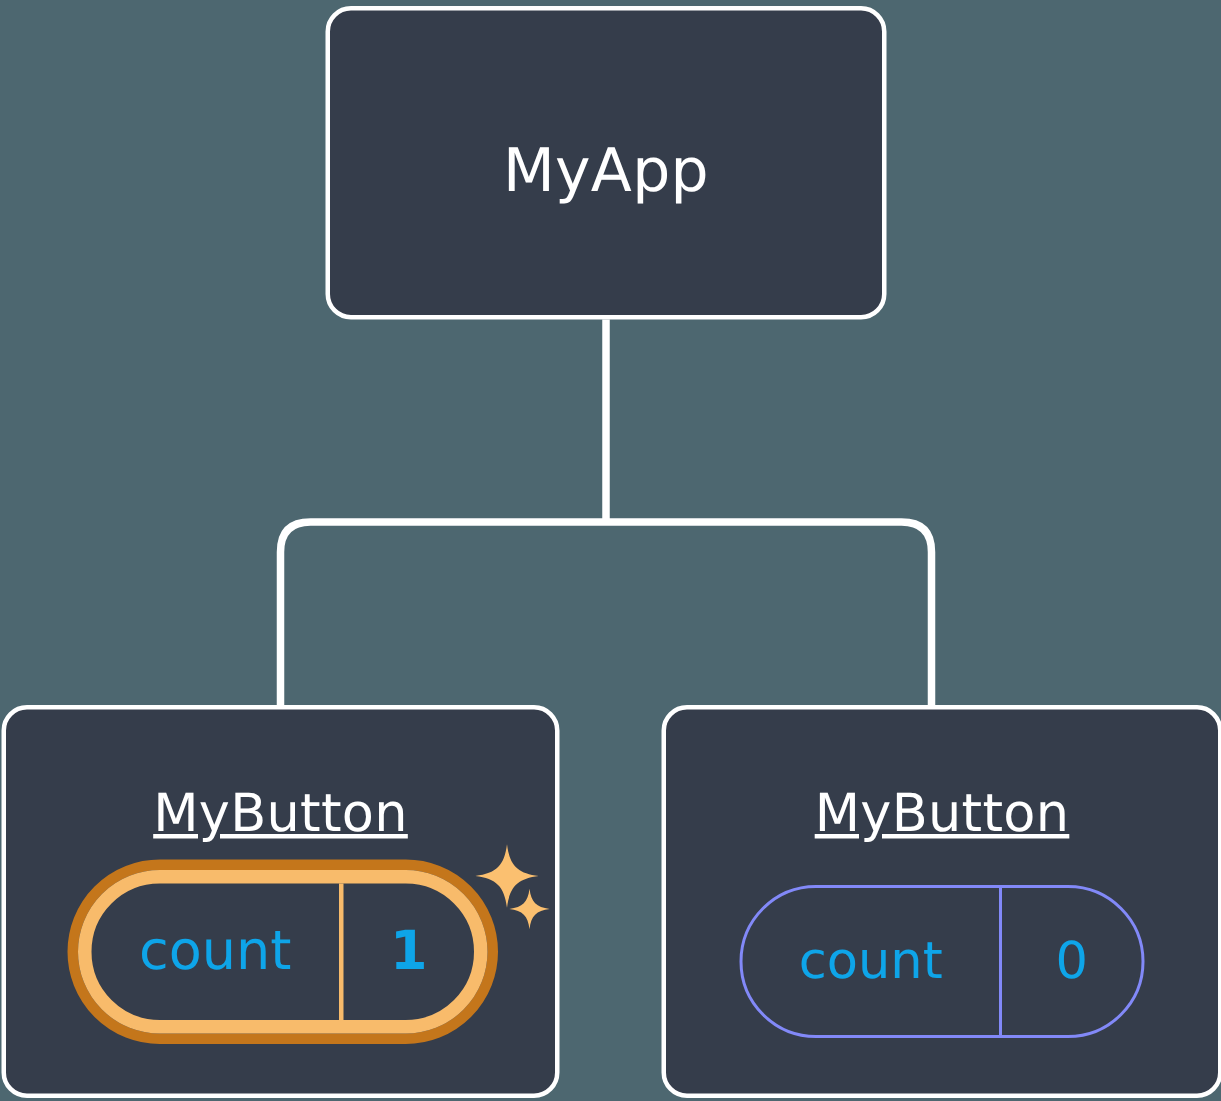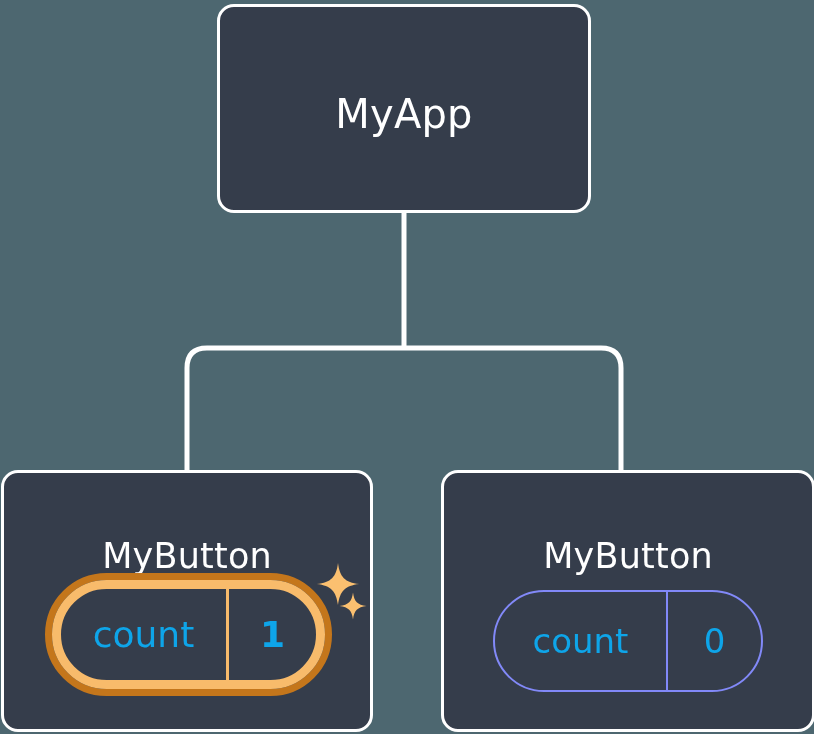--- a/index.html
+++ b/index.html
@@ -70,22 +70,23 @@
   }
 
   .node-root .node-title {
     top: 84px;
     font-size: 40px;
     text-align: center;
   }
 
   .node-child-left .node-title,
   .node-child-right .node-title {
-    top: 63px;
+    top: 50px;
     font-size: 35px;
+    text-decoration: underline;
   }
 
   
   .pill {
     position: absolute;
     box-sizing: border-box;
     display: flex;
     align-items: stretch;
     background: #353d4b;
   }

